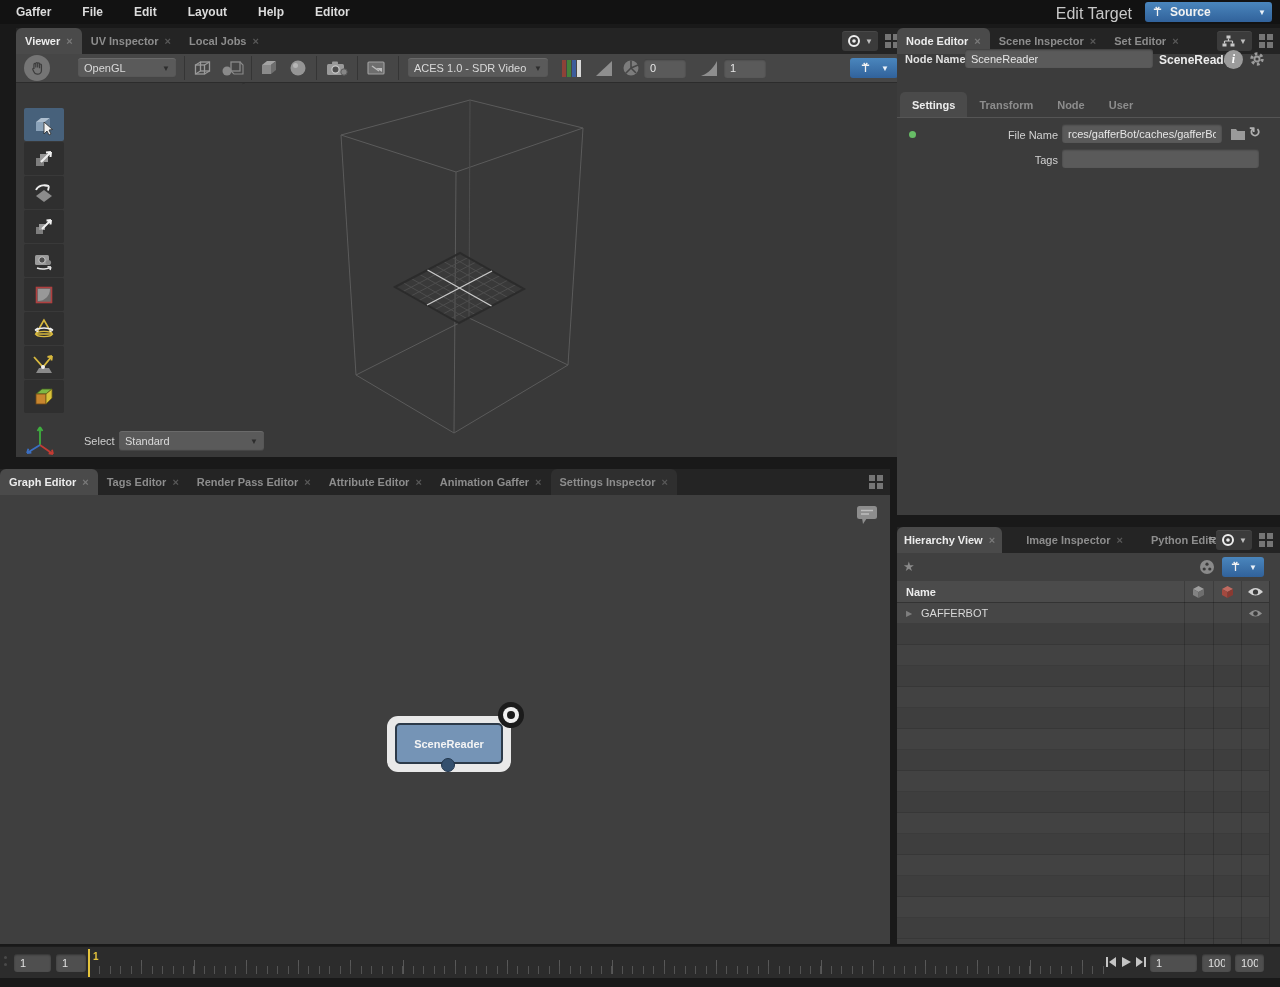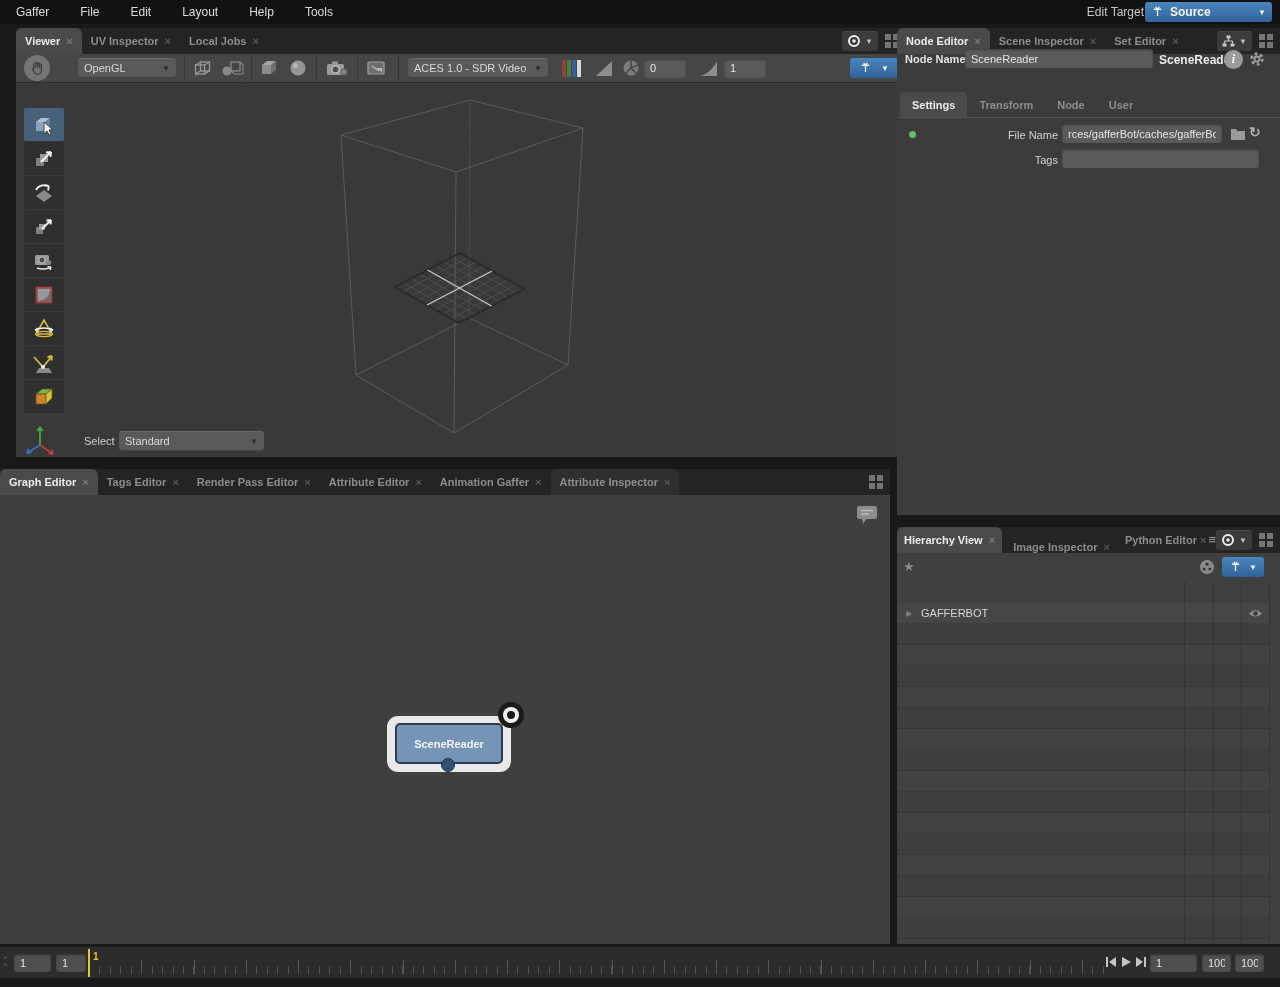--- a/index.html
+++ b/index.html
@@ -4,22 +4,22 @@
 <style>
   * { margin:0; padding:0; box-sizing:border-box; }
   html,body { width:1280px; height:987px; background:#191919; overflow:hidden;
     font-family:"Liberation Sans", sans-serif; }
   #app { position:relative; width:1280px; height:987px; }
   .abs { position:absolute; }
 
   
   #menubar { left:0; top:0; width:1280px; height:24px; background:#121212;
     display:flex; align-items:center; padding-left:16px; gap:0; }
-  .menu-item { color:#dcdcdc; font-size:12px; font-weight:normal; padding:0 15px 0 0; margin-right:16px; cursor:default; }
-  #edit-target-label { position:absolute; right:136px; top:5px; color:#c8c8c8; font-size:12px; }
+  .menu-item { color:#dcdcdc; font-size:12px; font-weight:bold; padding:0 15px 0 0; margin-right:16px; cursor:default; }
+  #edit-target-label { position:absolute; right:148px; top:5px; color:#c8c8c8; font-size:16px; }
   #edit-target-dd { position:absolute; right:8px; top:2px; width:127px; height:20px;
     background:linear-gradient(#4a86bd,#31629b); border-radius:3px; display:flex; align-items:center;
     padding:0 6px; color:#f2f2f2; font-size:12px; font-weight:bold; gap:6px; }
   #edit-target-dd .arrow { margin-left:auto; font-size:8px; color:#eaf1f8; }
 
   
   .panel { position:absolute; background:#414141; }
   .tabbar { position:absolute; left:0; top:0; right:0; height:26px; background:#242424;
     display:flex; align-items:flex-end; }
   .tab { height:26px; display:flex; align-items:center; gap:6px; padding:0 9px;
@@ -147,21 +147,21 @@
 <body>
 
 <div id="app">
 
   <div id="menubar" class="abs">
     <span class="menu-item">Gaffer</span>
     <span class="menu-item">File</span>
     <span class="menu-item">Edit</span>
     <span class="menu-item">Layout</span>
     <span class="menu-item">Help</span>
-    <span class="menu-item">Tools</span>
+    <span class="menu-item">Editor</span>
     <span id="edit-target-label">Edit Target</span>
     <div id="edit-target-dd">
       <svg width="13" height="14" viewBox="0 0 16 16">
         <path d="M3.5 4.6 H12.5 M8 4.6 V13 M8 4.6 L5.8 1.8 M8 4.6 L10.2 1.8" stroke="#f2f2f2" stroke-width="1.6" fill="none"></path>
       </svg>
       <span>Source</span>
       <span class="arrow">▼</span>
     </div>
   </div>
 
@@ -412,21 +412,21 @@
       </div>
       <div class="tab">
         <span>Attribute Editor</span>
         <span class="close">×</span>
       </div>
       <div class="tab">
         <span>Animation Gaffer</span>
         <span class="close">×</span>
       </div>
       <div class="tab alt">
-        <span>Attribute Inspector</span>
+        <span>Settings Inspector</span>
         <span class="close">×</span>
       </div>
       <div class="gridicon abs" style="right:6px; top:6px;">
         <div></div>
           <div></div>
           <div></div>
           <div></div>
       </div>
     </div>
     <div id="graph-content">
@@ -515,21 +515,21 @@
     <span class="ne-row-label" style="left:0; top:126px;">Tags</span>
     <input id="ne-tags-field" class="field abs" value="" style="">
   </div>
 
   <div id="hier-panel" class="panel">
     <div class="tabbar">
       <div class="tab active" style="padding:0 7px;">
         <span>Hierarchy View</span>
         <span class="close">×</span>
       </div>
-      <div class="tab" style="padding:0 11px;align-items:flex-end;">
+      <div class="tab" style="padding:0 24px;">
         <span>Image Inspector</span>
         <span class="close">×</span>
       </div>
       <div class="tab" style="padding:0 4px; gap:3px;">
         <span>Python Editor</span>
         <span class="close">×</span>
       </div>
       <span class="abs" style="right:64px; top:5px; color:#9a9a9a; font-size:13px;">≡</span>
       <div class="darkbtn abs" style="right:28px; top:3px;">
         <svg width="14" height="14" viewBox="0 0 14 14">
@@ -555,20 +555,43 @@
         <circle cx="10.8" cy="10" r="1.6" fill="#3a3a3a"></circle>
       </svg>
       <div id="hier-pin" class="bluebtn">
         <svg width="13" height="14" viewBox="0 0 16 16">
           <path d="M3.5 4.6 H12.5 M8 4.6 V13 M8 4.6 L5.8 1.8 M8 4.6 L10.2 1.8" stroke="#f2f2f2" stroke-width="1.6" fill="none"></path>
         </svg>
         <span class="arrow">▼</span>
       </div>
     </div>
 
+    <div id="hier-header">
+      <span class="name">Name</span>
+      <div class="hcell" style="left:287px;">
+        <svg width="15" height="15" viewBox="0 0 15 15">
+          <polygon points="2,5 7.5,2 13,5 7.5,8" fill="#9e9e9e"></polygon>
+          <polygon points="2,5 7.5,8 7.5,14 2,11" fill="#828282"></polygon>
+          <polygon points="13,5 7.5,8 7.5,14 13,11" fill="#6e6e6e"></polygon>
+        </svg>
+      </div>
+      <div class="hcell" style="left:316px;">
+        <svg width="15" height="15" viewBox="0 0 15 15">
+          <polygon points="2,5 7.5,2 13,5 7.5,8" fill="#c06a60"></polygon>
+          <polygon points="2,5 7.5,8 7.5,14 2,11" fill="#a3493f"></polygon>
+          <polygon points="13,5 7.5,8 7.5,14 13,11" fill="#8a3a32"></polygon>
+        </svg>
+      </div>
+      <div class="hcell" style="left:344px;">
+        <svg width="17" height="12" viewBox="0 0 17 12">
+          <path d="M1 6 Q8.5 -2 16 6 Q8.5 13 1 6 Z" fill="#d2d2d2"></path>
+          <circle cx="8.5" cy="6" r="2.6" fill="#3a3a3a"></circle>
+        </svg>
+      </div>
+    </div>
 
     <div id="hier-rows">
       <div class="hrow">
         <span class="tri">▶</span>
         <span class="rowname">GAFFERBOT</span>
         <div class="hcell" style="left:344px;">
           <svg width="15" height="11" viewBox="0 0 17 12">
             <path d="M1 6 Q8.5 -2 16 6 Q8.5 13 1 6 Z" fill="#8f8f8f"></path>
             <circle cx="8.5" cy="6" r="2.6" fill="#3a3a3a"></circle>
           </svg>

